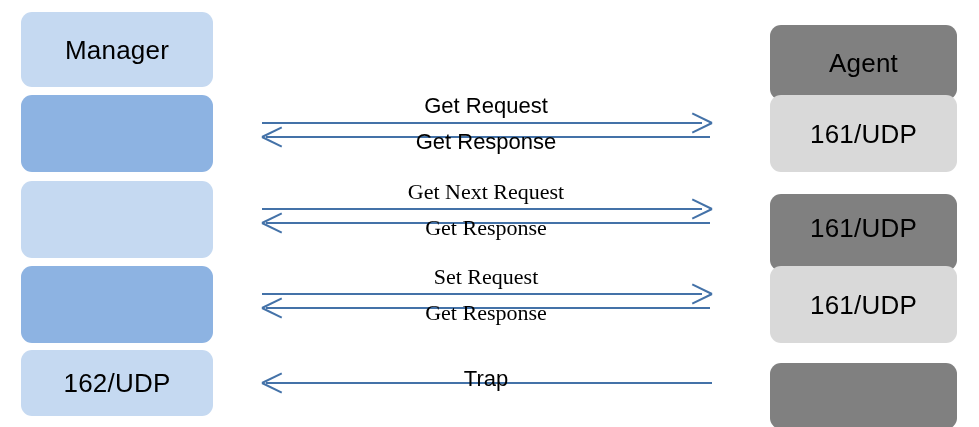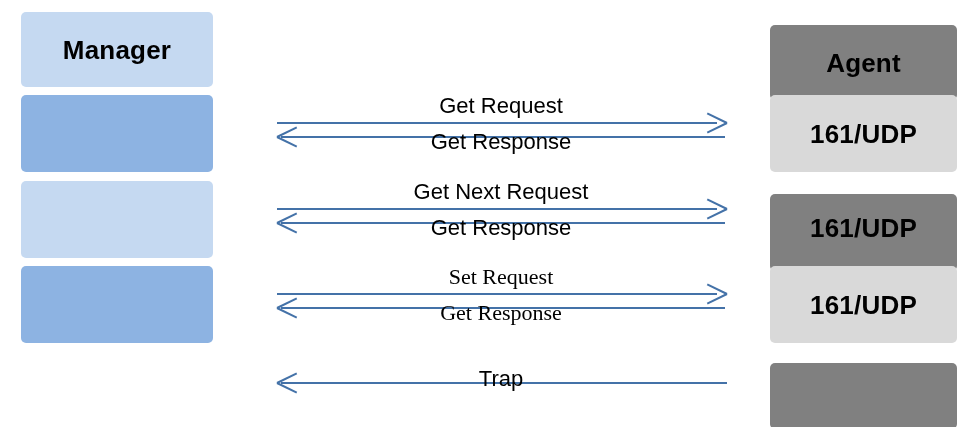--- a/index.html
+++ b/index.html
@@ -4,21 +4,21 @@
 <style>
   html,body{margin:0;padding:0;background:#ffffff;}
   body{width:979px;height:427px;position:relative;overflow:hidden;
        font-family:"Liberation Sans","DejaVu Sans",sans-serif;}
 
   #stage{position:absolute;left:0;top:0;width:979px;height:427px;}
 
   
   .box{position:absolute;box-sizing:border-box;display:flex;
        align-items:center;justify-content:center;
-       border-radius:5px;font-weight:bold;}
+       border-radius:11px;}
   .box .lbl{font-size:26px;color:#000000;letter-spacing:.2px;line-height:1;}
 
   .left-box{left:21px;width:192px;}
   .right-box{left:770px;width:187px;}
 
   
   .r1{top:12px;height:75px;}
   .r2{top:95px;height:77px;}
   .r3{top:181px;height:77px;}
   .r4{top:266px;height:77px;}
@@ -26,23 +26,23 @@
 
   .blue-light{background:#c5d9f1;}
   .blue-mid{background:#8db3e2;}
   .gray-dark{background:#808080;margin-top:13px;}
   .gray-light{background:#d9d9d9;}
 
   
   .nudge-up .lbl{position:relative;top:-5px;}
 
   
-  .band{position:absolute;left:15px;width:804px;}
+  .band{position:absolute;left:0;width:804px;}
   .b1{top:95px;height:77px;}
-  .b2{top:181px;height:77px;}
+  .b2{top:181px;height:77px;font-family:Liberation Serif, serif;}
   .b3{top:266px;height:77px;font-family:Liberation Serif, serif;}
   .b4{top:350px;height:66px;}
 
   .arrow-line{position:absolute;height:0;border-top:2px solid #4472a8;}
   .line-out{left:262px;width:440px;}     
   .line-back{left:266px;width:444px;}    
 
   .head{position:absolute;width:0;height:0;}
   
   .head-r{left:690px;}
@@ -72,20 +72,23 @@
     <span class="lbl">Manager</span>
   </div>
   <div class="box left-box r2 blue-mid">
     <span class="lbl"></span>
   </div>
   <div class="box left-box r3 blue-light">
     <span class="lbl"></span>
   </div>
   <div class="box left-box r4 blue-mid">
     <span class="lbl"></span>
+  </div>
+  <div class="box left-box r5 blue-light">
+    <span class="lbl">162/UDP</span>
   </div>
 
   <div class="box right-box r1 gray-dark">
     <span class="lbl">Agent</span>
   </div>
   <div class="box right-box r2 gray-light">
     <span class="lbl">161/UDP</span>
   </div>
   <div class="box right-box r3 gray-dark nudge-up">
     <span class="lbl">161/UDP</span>

